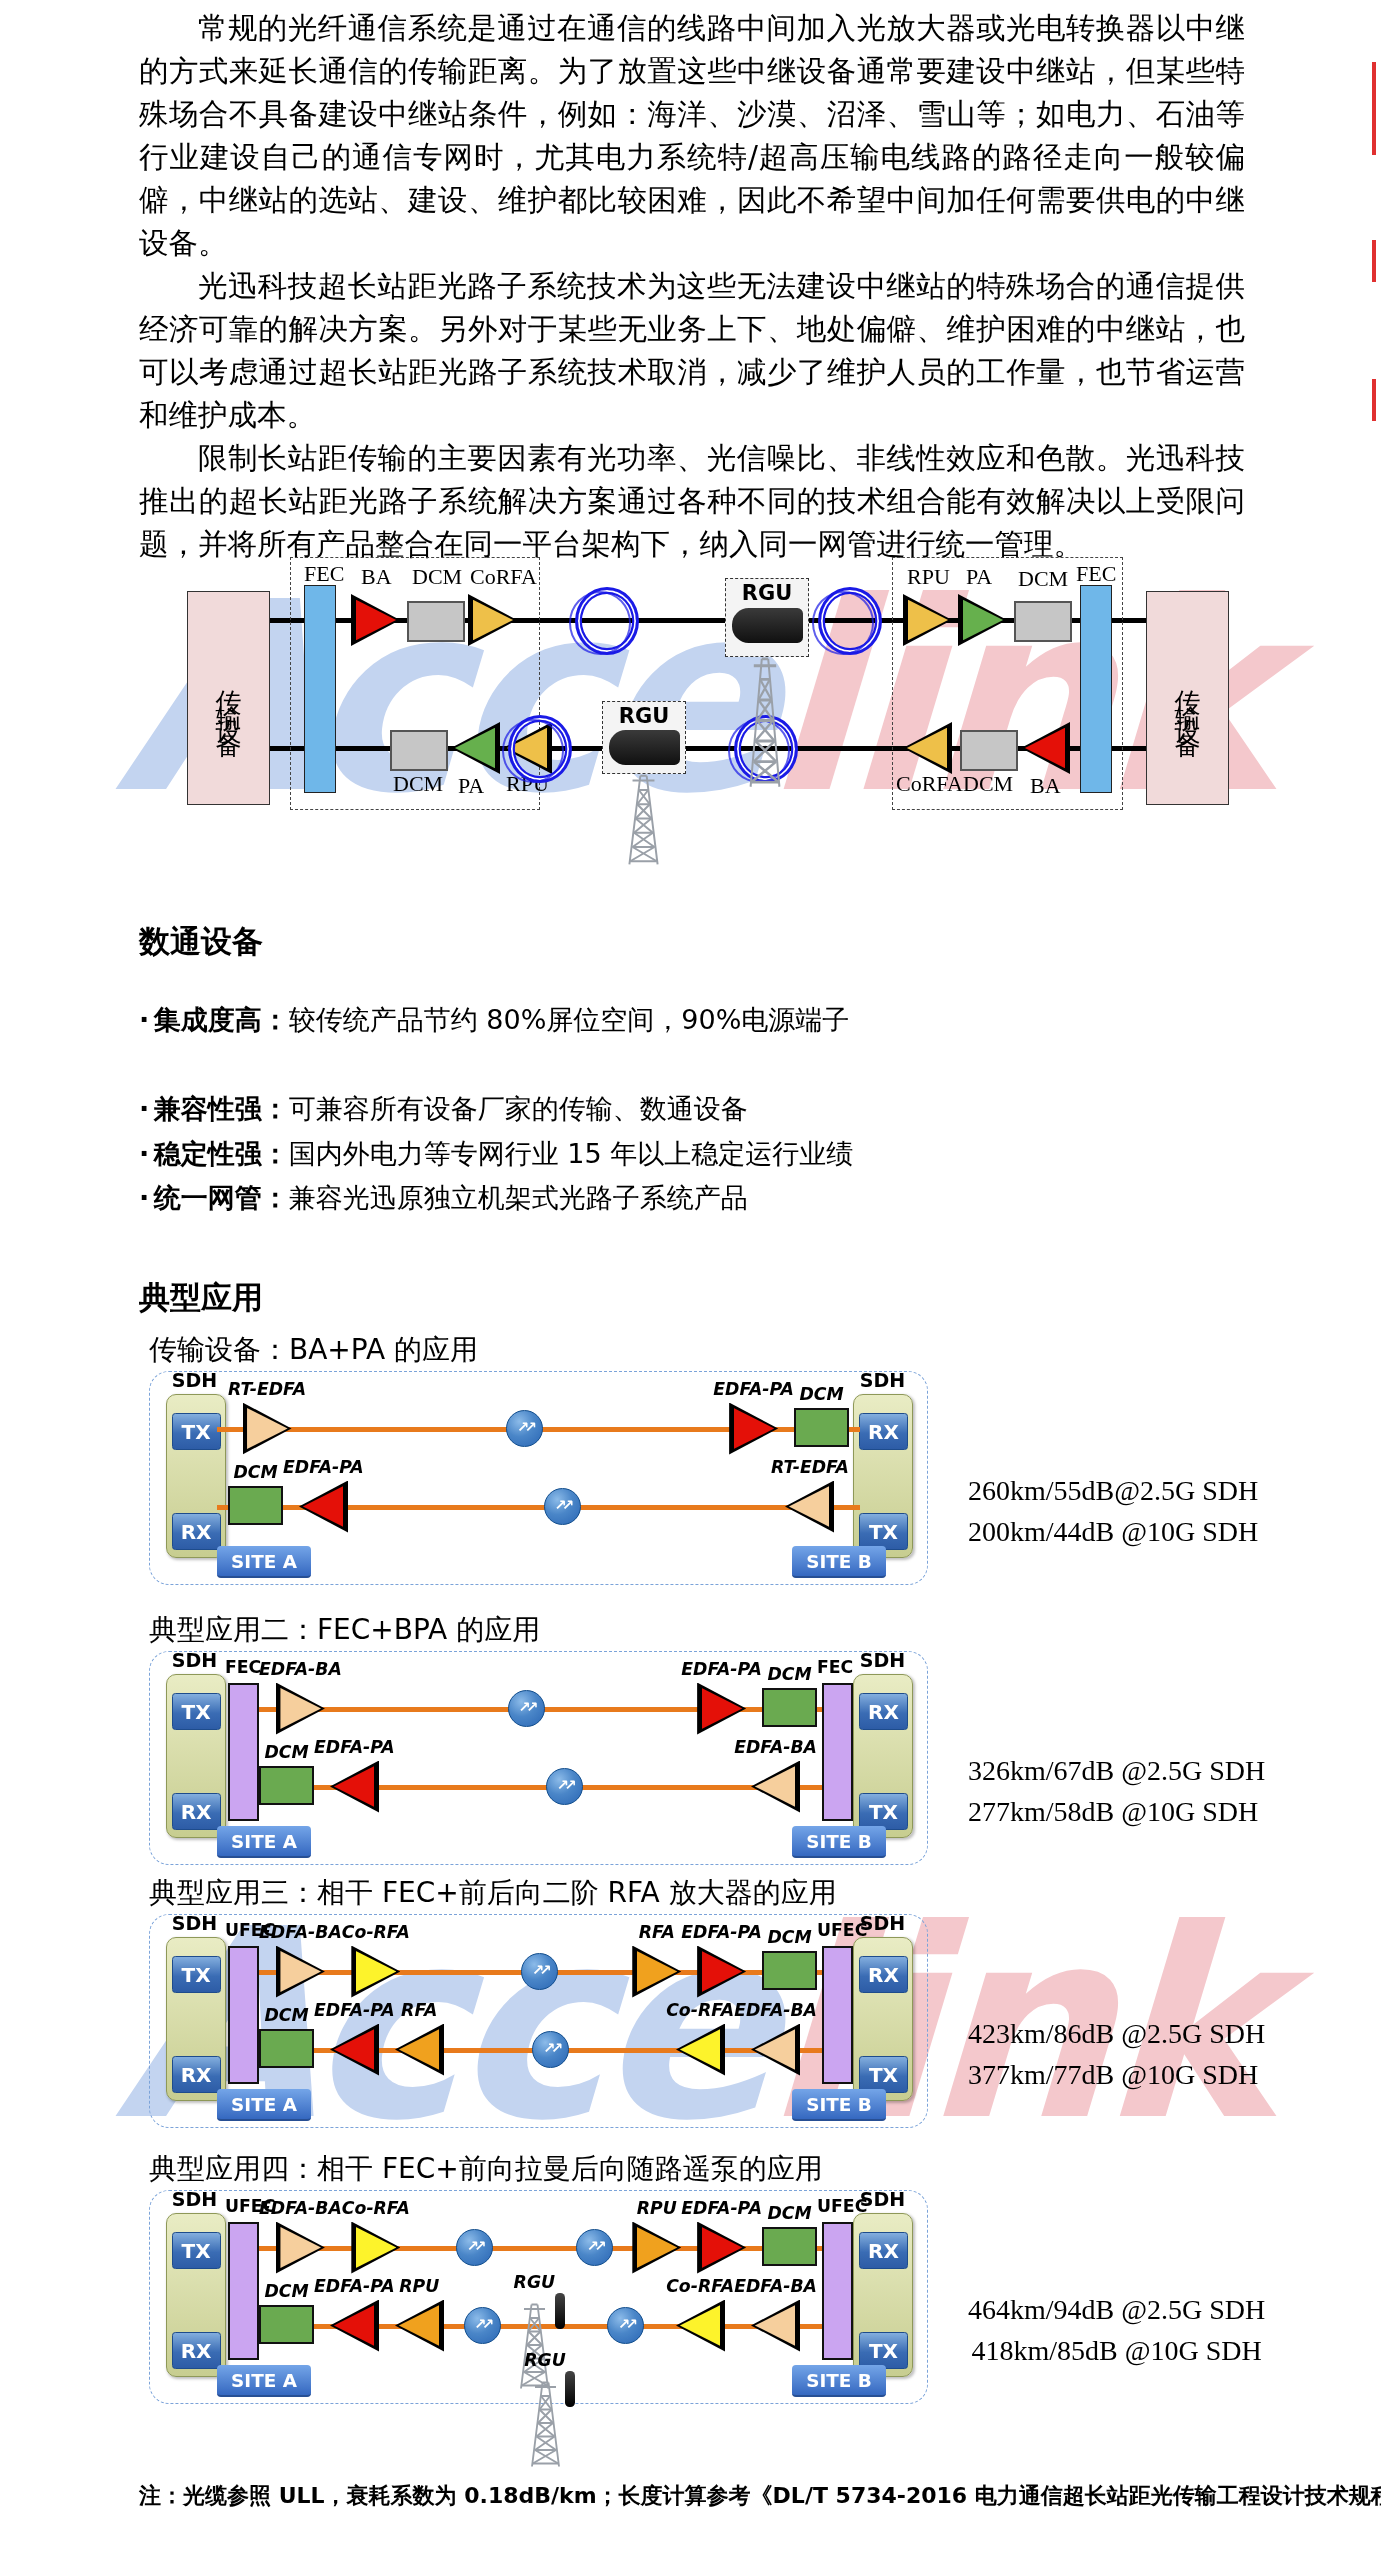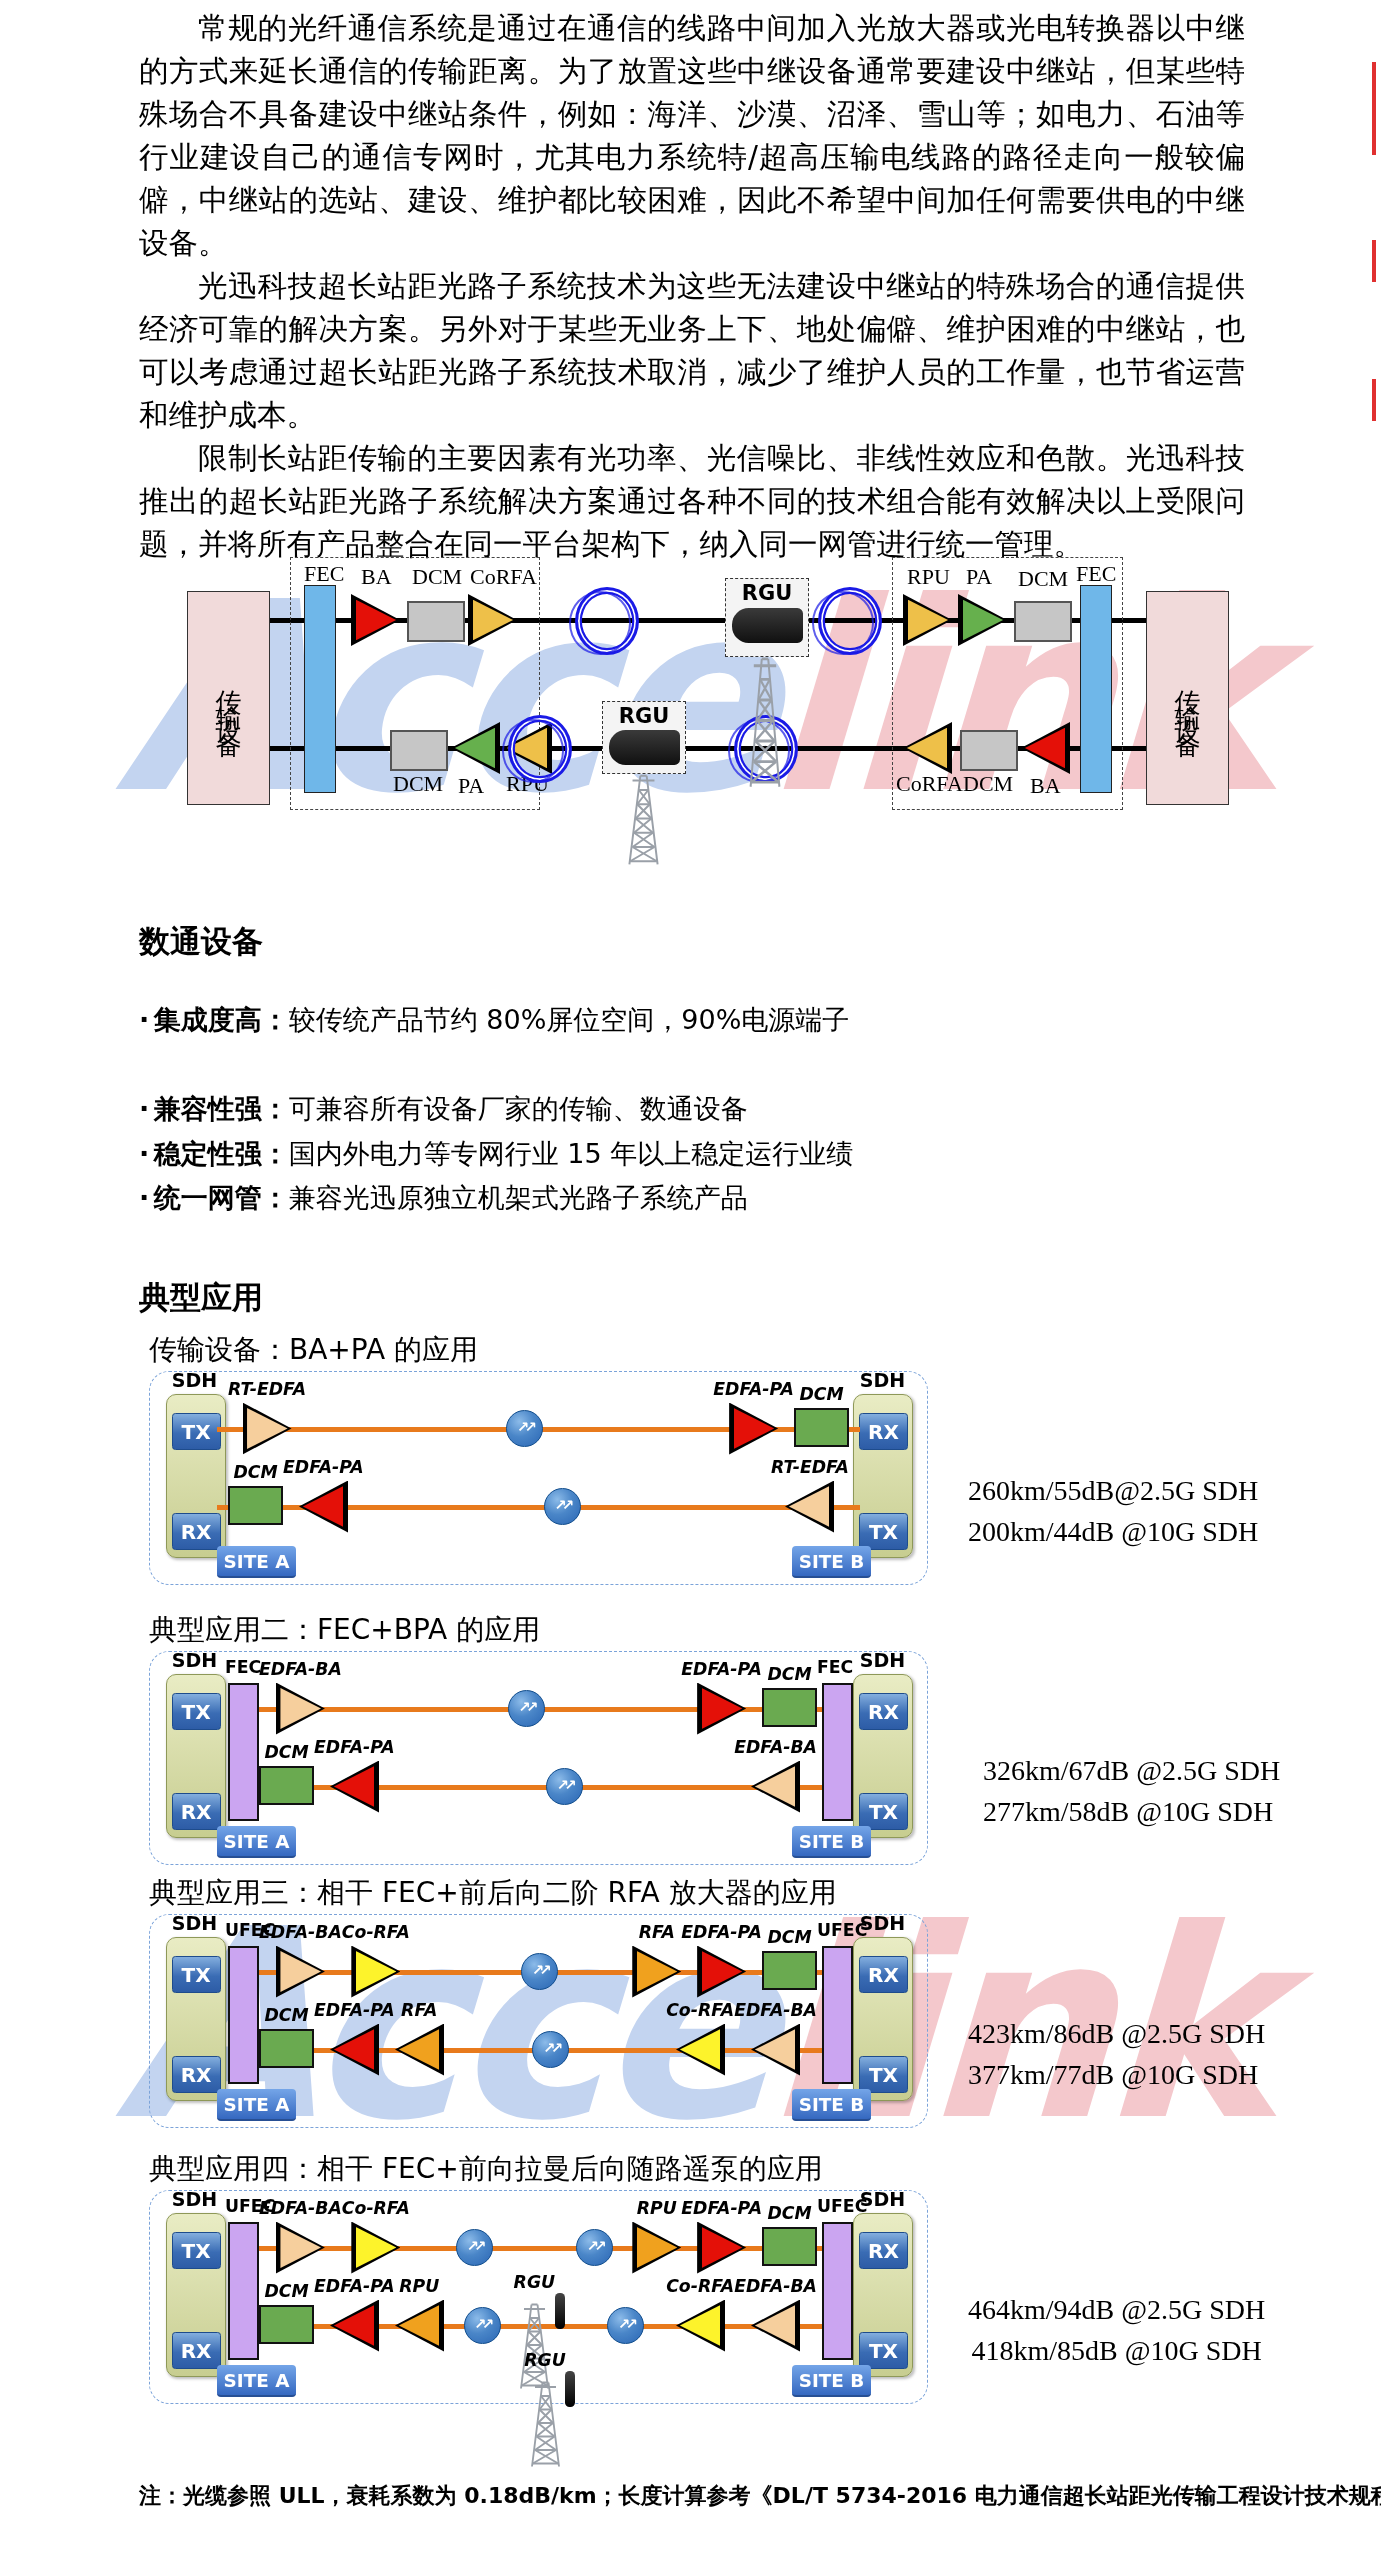--- a/index.html
+++ b/index.html
@@ -72,21 +72,21 @@
   
   .app-block{position:absolute;left:149px;width:1232px;z-index:1;}
   .app-box{position:absolute;left:0;top:40px;width:777px;height:212px;border:1.7px dashed var(--border_dash);border-radius:20px;}
   .station{position:absolute;top:22px;width:58px;height:162px;border-radius:10px;
            background:linear-gradient(#e9ecc4,#c7cd90);border:1.7px solid #8e9858;box-shadow:1.1px 1.7px 2.8px rgba(0,0,0,.25);}
   .station .chip{position:absolute;left:5px;width:47px;height:35px;border-radius:3.3px;
            background:linear-gradient(#83aede,#3a6cb4 55%,#2d5ca6);border:1.1px solid #1e4c8c;
            color:#fff;font-weight:bold;font-size:20px;display:flex;align-items:center;justify-content:center;}
   .station .chip.t1{top:18px;} .station .chip.t2{top:118px;}
   .st-label{position:absolute;width:67px;text-align:center;top:-3.3px;font-weight:bold;font-size:19px;}
-  .site{position:absolute;top:174px;width:79px;height:30px;border-radius:3.9px;
+  .site{position:absolute;top:174px;width:94px;height:30px;border-radius:3.9px;
         background:linear-gradient(#74a5e8,#3568c0);border-bottom:2.2px solid #274f94;
         color:#fff;font-weight:bold;font-size:18.4px;display:flex;align-items:center;justify-content:center;}
   .site.a{left:67px;} .site.b{left:642px;}
   .paths{position:absolute;top:4.5px;display:flex;flex-direction:column;font-style:italic;}
   .path{position:relative;height:78px;display:flex;align-items:flex-end;}
   .pline{position:absolute;left:-11px;right:-11px;top:50px;height:5.6px;background:var(--orange_line);}
   .comp{position:relative;display:flex;flex-direction:column;align-items:center;justify-content:flex-end;flex:none;z-index:1;}
   .clabel{font-weight:bold;font-size:17.3px;white-space:nowrap;margin-bottom:3.3px;}
   .comp .gbox{margin-bottom:7.8px;}
   .comp .coilIcon{margin-bottom:7.8px;}
@@ -377,21 +377,21 @@
               <div class="tri c-tan left">
                 <div class="o"></div>
                 <div class="f"></div>
               </div>
             </div>
           </div>
         </div>
         <div class="site a">SITE A</div>
         <div class="site b">SITE B</div>
       </div>
-    <div class="app-specs" style="top:139px;margin-left:15px;">
+    <div class="app-specs" style="top:139px;">
       <div>326km/67dB @2.5G SDH</div>
         <div>277km/58dB @10G SDH</div>
     </div>
   </div>
   <div class="app-block" style="top:1874px;">
     <div class="app-title">典型应用三：相干 FEC+前后向二阶 RFA 放大器的应用</div>
     <div class="app-box">
         <div class="station" style="left: 15.6px;">
           <div class="chip t1">TX</div>
           <div class="chip t2">RX</div>

